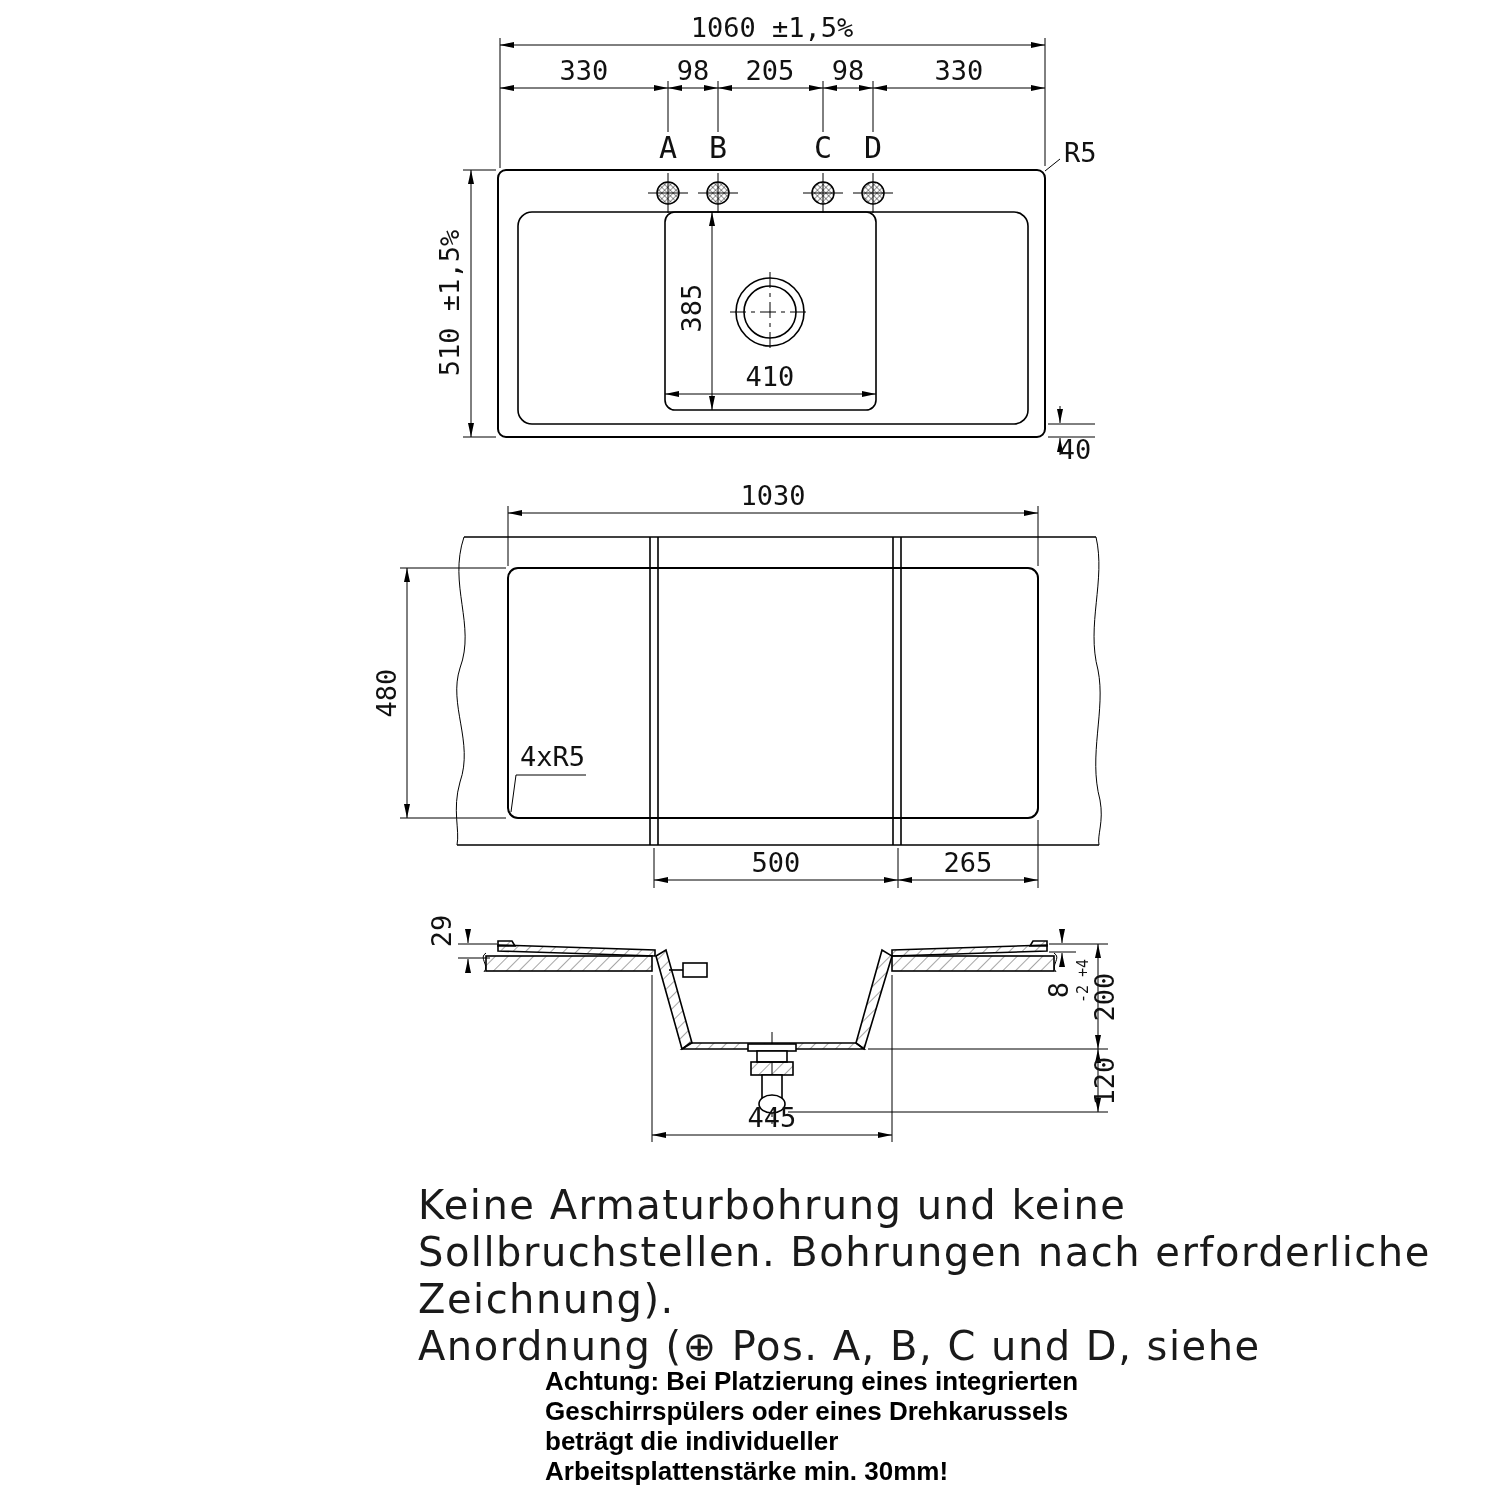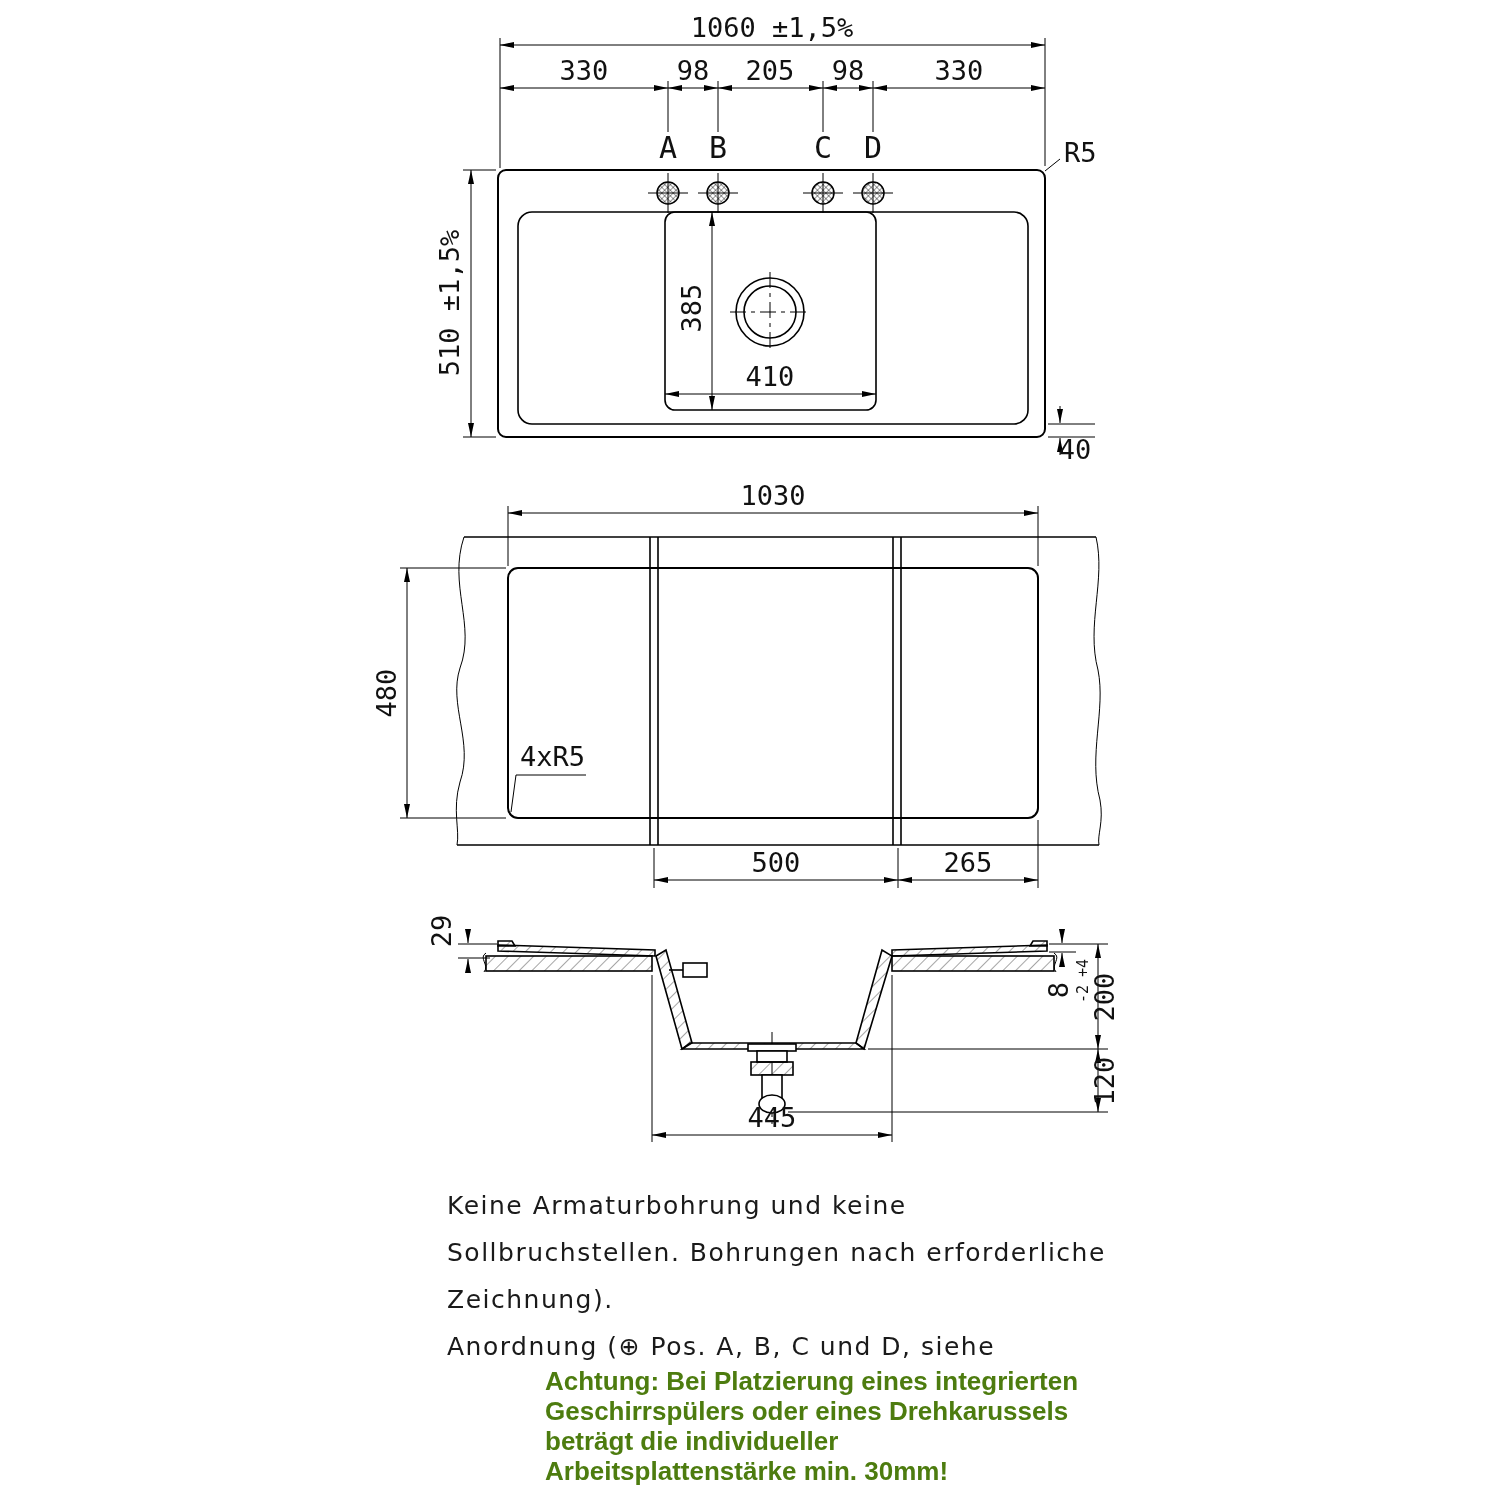--- a/index.html
+++ b/index.html
@@ -11,24 +11,24 @@
   .thin{stroke:#000;stroke-width:1;fill:none;}
   .dim{stroke:#000;stroke-width:1;fill:none;marker-start:url(#arr);marker-end:url(#arr);}
   .dimend{stroke:#000;stroke-width:1;fill:none;marker-end:url(#arr);}
   .cl{stroke:#000;stroke-width:1;fill:none;stroke-dasharray:16 5 4 5;}
   text{font-family:"DejaVu Sans Mono",monospace;fill:#111;}
   .dt{font-size:27px;}
   .dts{font-size:15px;}
   .lbl{font-size:30px;}
   .hatchfill{fill:url(#hatch);stroke:#000;stroke-width:1.6;}
   .whitepart{fill:#fff;stroke:#000;stroke-width:1.6;}
-  .cad-note{position:absolute;left:418px;top:1182px;font-size:25px;letter-spacing:1.5px;
-            color:#1a1a1a;line-height:47px;white-space:nowrap;margin-left:29px;}
+  .cad-note{position:absolute;left:418px;top:1182px;font-size:40px;letter-spacing:1.5px;
+            color:#1a1a1a;line-height:47px;white-space:nowrap;}
   .warning{position:absolute;left:545px;top:1366px;font-family:"Liberation Sans",sans-serif;
-           font-weight:bold;font-size:26px;color:#4d7c0f;line-height:30px;white-space:nowrap;}
+           font-weight:bold;font-size:26px;color:#000000;line-height:30px;white-space:nowrap;}
 </style>
 </head>
 <body>
 
 <div id="canvas">
 <svg width="1500" height="1500" viewBox="0 0 1500 1500">
   <defs>
     <marker id="arr" viewBox="0 0 14 8" refX="14" refY="4" markerWidth="14" markerHeight="8" orient="auto-start-reverse" markerUnits="userSpaceOnUse">
       <path d="M14,4 L0,1 L0,7 z" fill="#000"></path>
     </marker>

